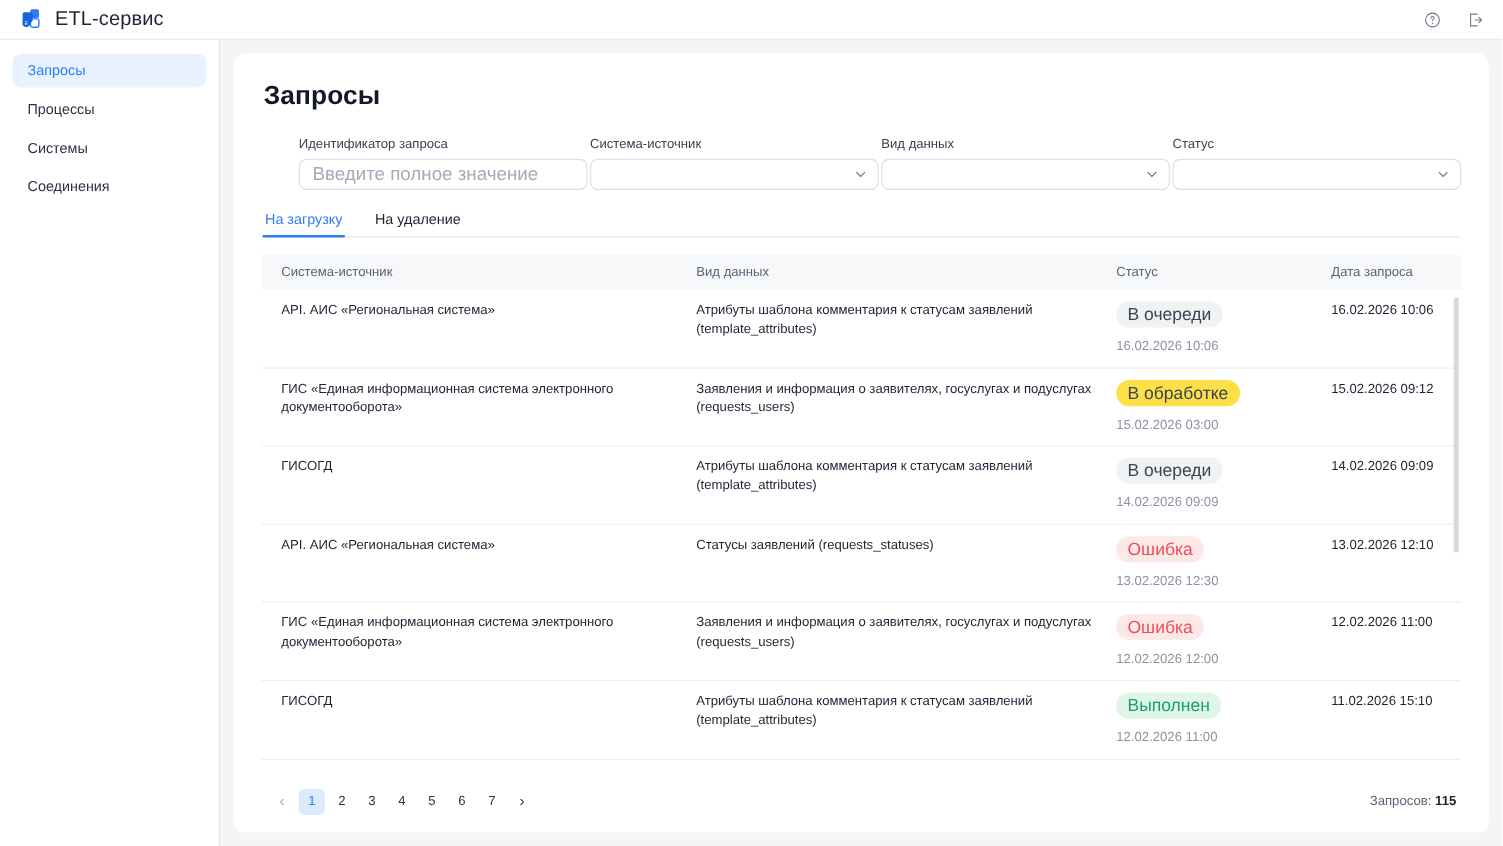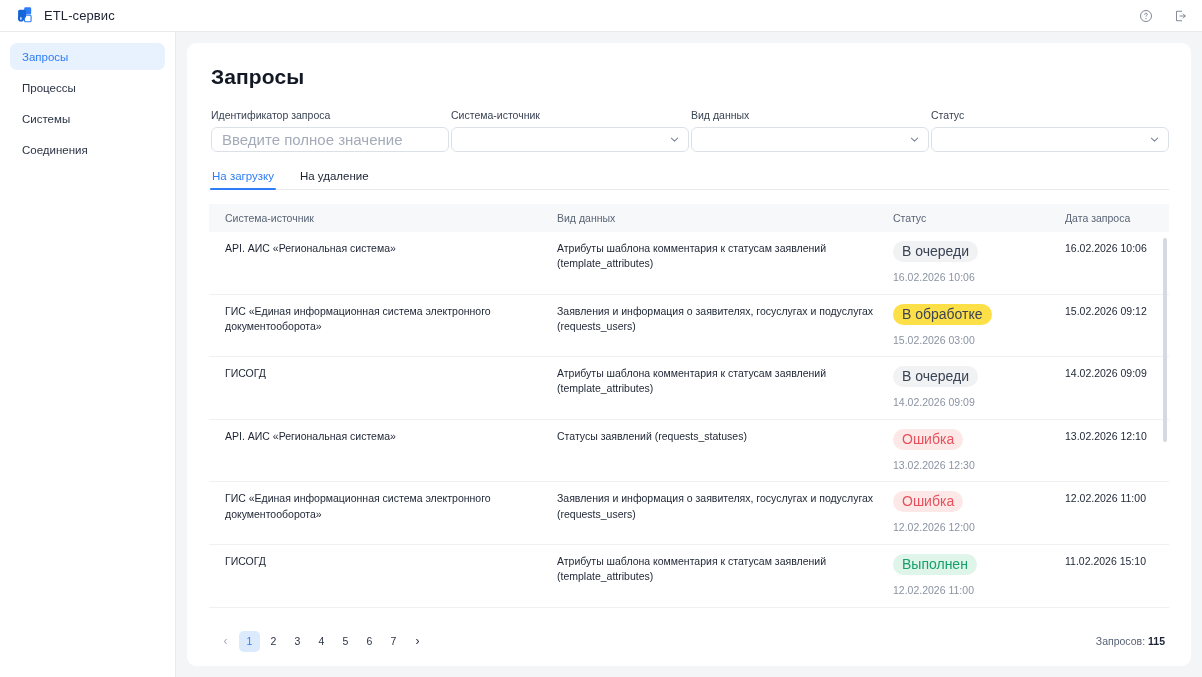--- a/index.html
+++ b/index.html
@@ -27,21 +27,21 @@
     min-height: 32px;
     background: #ffffff;
     border-bottom: 1px solid #E8EAEE;
     display: flex;
     align-items: center;
     padding: 0 14px 0 16px;
   }
   .brand { display: flex; align-items: center; gap: 9px; }
   .brand-logo { width: 19px; height: 19px; display: block; }
   .brand-name {
-    font-size: 13px;
+    font-size: 16px;
     color: #1C2433;
     letter-spacing: .1px;
   }
   .topbar-spacer { flex: 1; }
   .topbar-actions { display: flex; align-items: center; gap: 18px; }
   .icon-btn {
     width: 16px; height: 16px;
     display: flex; align-items: center; justify-content: center;
     color: #6E7787;
     cursor: pointer;
@@ -101,20 +101,21 @@
     margin: 2px 0 20px 2px;
     letter-spacing: .1px;
   }
 
   
   .filters {
     display: flex;
     gap: 2px;
     margin-bottom: 18px;
     padding-left: 2px;
+    margin-left: 28px;
   }
   .field { flex: 1; min-width: 0; }
   .field-label {
     font-size: 10.5px;
     color: #3A4354;
     margin-bottom: 6px;
     display: block;
   }
   .control {
     height: 25px;

